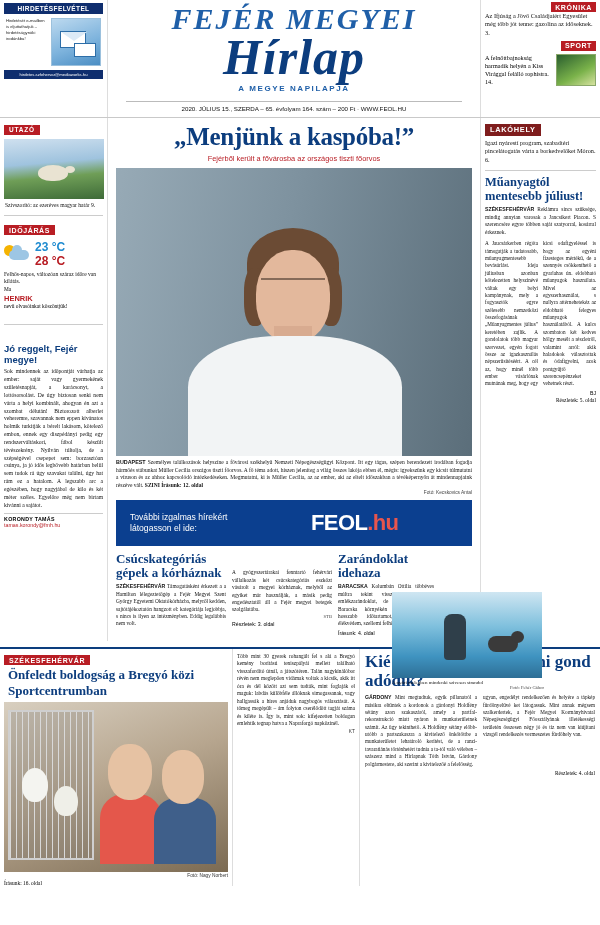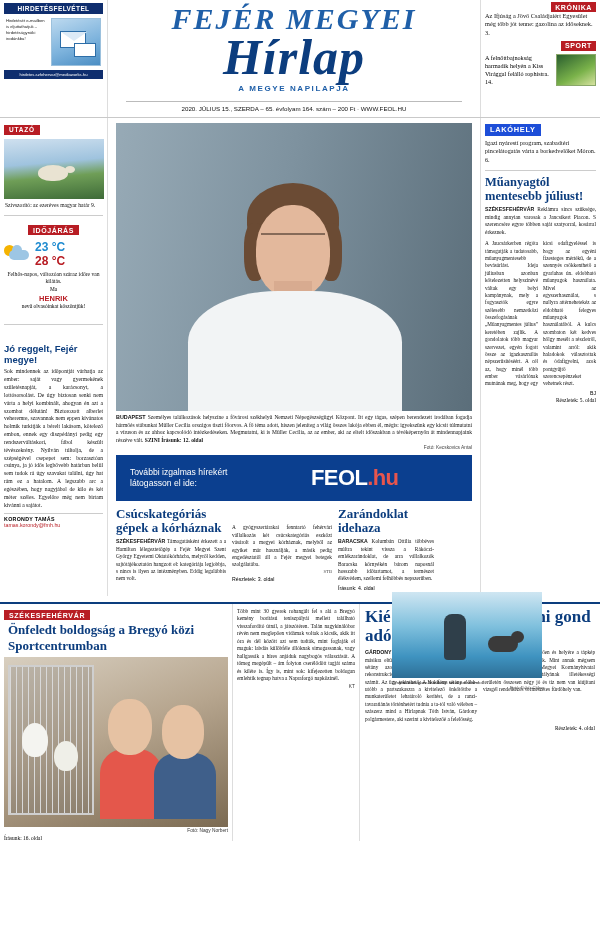--- a/index.html
+++ b/index.html
@@ -54,21 +54,21 @@
   .col-mid { width: 372px; }
   .col-right { width: 120px; border-left: 1px solid #ddd; padding: 0 4px; }
 
   
   .tag-red { background: #b81d24; color: #fff; font-family: "Liberation Sans", sans-serif; font-size: 6.5px; font-weight: bold; letter-spacing: .8px; padding: 1.5px 5px; display: inline-block; margin: 4px 0 0 4px; }
   .left-photo { width: 100px; height: 60px; margin: 3px 4px; background: linear-gradient(175deg,#cfe0ef 0%, #9fc3de 40%, #6f9e57 62%, #3e6b38 100%); position: relative; overflow: hidden; }
   .left-photo .bird { position: absolute; left: 34px; top: 26px; width: 30px; height: 16px; background: #e9e3d2; border-radius: 50% 50% 45% 45%; }
   .left-photo .bird:after { content: ""; position: absolute; right: -7px; top: 1px; width: 10px; height: 7px; background: #e9e3d2; border-radius: 50%; }
   .left-cap { font-size: 5.6px; line-height: 1.35; padding: 0 5px; color: #111; }
 
-  .weatherbox { margin: 5px 4px 15px 4px; border-top: 1px solid #ccc; padding-top: 3px; text-align: center; }
+  .weatherbox { margin: 5px 4px 15px 4px; border-top: 1px solid #ccc; padding-top: 3px; }
   .w-tag { background: #b81d24; color: #fff; font-family: "Liberation Sans", sans-serif; font-size: 7px; font-weight: bold; letter-spacing: .6px; padding: 1.5px 5px; display: inline-block; }
   .w-row { display: flex; align-items: center; gap: 5px; margin-top: 3px; }
   .w-icon { width: 26px; height: 20px; position: relative; }
   .w-icon .sun { position: absolute; left: 0; top: 1px; width: 11px; height: 11px; background: #f5b301; border-radius: 50%; }
   .w-icon .cloud { position: absolute; left: 5px; top: 6px; width: 20px; height: 10px; background: #9dc6e4; border-radius: 7px; }
   .w-icon .cloud:before { content: ""; position: absolute; left: 3px; top: -5px; width: 10px; height: 10px; background: #9dc6e4; border-radius: 50%; }
   .w-temps { font-family: "Liberation Sans", sans-serif; }
   .w-t1 { color: #1f8bd0; font-size: 12px; font-weight: bold; }
   .w-t2 { color: #b81d24; font-size: 12px; font-weight: bold; }
   .w-desc { font-size: 5.6px; line-height: 1.4; margin-top: 3px; color: #111; }
@@ -111,21 +111,21 @@
   .mg-body .lead { font-family: "Liberation Sans", sans-serif; font-weight: bold; font-size: 5.2px; }
   .mg-more { font-size: 5.2px; margin-top: 2px; font-family: "Liberation Sans", sans-serif; }
   .mg-photo { width: 150px; height: 86px; background: linear-gradient(180deg,#cfe6f2 0%, #7fc0dd 40%, #3f93c0 75%, #2d6e95 100%); position: relative; overflow: hidden; }
   .mg-photo .figure { position: absolute; left: 52px; top: 22px; width: 22px; height: 46px; background: #2f3f4a; border-radius: 8px 8px 4px 4px; }
   .mg-photo .dog { position: absolute; left: 96px; top: 44px; width: 30px; height: 16px; background: #3a3a3a; border-radius: 8px; }
   .mg-photo .dog:after { content: ""; position: absolute; right: -6px; top: -5px; width: 13px; height: 12px; background: #3a3a3a; border-radius: 50%; }
   .mg-cap { font-size: 5px; margin-top: 2px; color: #111; }
   .mg-credit { font-size: 4.6px; text-align: right; color: #444; }
 
   
-  .r-head { background: #1d4ed8; color: #fff; font-family: "Liberation Sans", sans-serif; font-size: 7.4px; font-weight: bold; letter-spacing: .7px; padding: 1.5px 5px; display: inline-block; margin-top: 4px; }
+  .r-head { background: #7f1d1d; color: #fff; font-family: "Liberation Sans", sans-serif; font-size: 7.4px; font-weight: bold; letter-spacing: .7px; padding: 1.5px 5px; display: inline-block; margin-top: 4px; }
   .r-text { font-size: 6.2px; line-height: 1.35; margin-top: 3px; color: #111; }
   .r-title { font-family: "Liberation Serif", serif; font-weight: bold; color: #0c3d7e; font-size: 12.5px; line-height: 1.08; margin-top: 6px; border-top: 1px solid #ccc; padding-top: 5px; }
   .r-lead { font-size: 5.4px; line-height: 1.4; text-align: justify; margin-top: 3px; color: #111; }
   .r-lead .loc { font-family: "Liberation Sans", sans-serif; font-weight: bold; font-size: 5.2px; }
   .r-cols { column-count: 2; column-gap: 5px; font-size: 5.2px; line-height: 1.42; text-align: justify; margin-top: 4px; color: #111; }
   .r-sign { text-align: right; font-size: 5.2px; font-family: "Liberation Sans", sans-serif; margin-top: 2px; }
   .r-more { text-align: right; font-size: 5.4px; margin-top: 1px; }
 
   
   .bottom { display: flex; width: 600px; border-top: 2px solid #0c3d7e; margin-top: 6px; }
@@ -224,20 +224,24 @@
         <div class="greet-h">Jó reggelt, Fejér megye!</div>
         <div class="greet-b">Sok mindennek az időpontját várhatja az ember: saját vagy gyermekének születésnapját, a karácsonyt, a lottósorsolást. De úgy biztosan senki nem várta a helyi kombinált, ahogyan én azt a szombat délután! Biztorozott alberlet veheremre, szavannak nem eppen kívánatos holmik turkitják a bérelt lakásom, kötelező embon, ennek egy diszpédányi pedig egy rendszerváltáskori, fábol készült tévészekrény. Nyilván túltolja, de a szépségével csepepet sem: borzasztóan csúnya, ja jó idős legbővebb határban belül sem tudok rá úgy szavakat találni, úgy hat rám ez a hatalom. A legszabb arc a egészében, hogy nagyjábol de kilo és két méter széles. Egyelőre még nem birtam kívánni a sajátot.</div>
       </div>
       <div class="byline">
         <div><b>KORONDY TAMÁS</b></div>
         <div class="mail">tamas.korondy@fmh.hu</div>
       </div>
     </div>
 
     <div class="col-mid">
+      <div class="head-main">
+        <h1>„Menjünk a kaspóba!”</h1>
+        <div class="head-sub">Fejérből került a fővárosba az országos tiszti főorvos</div>
+      </div>
 
       <div class="hero-photo">
         <div class="wall"></div>
         <div class="hair"></div>
           <div class="hair2"></div>
           <div class="hair3"></div>
         <div class="person-head"></div>
         <div class="glasses"></div>
         <div class="neck"></div>
         <div class="body"></div>

